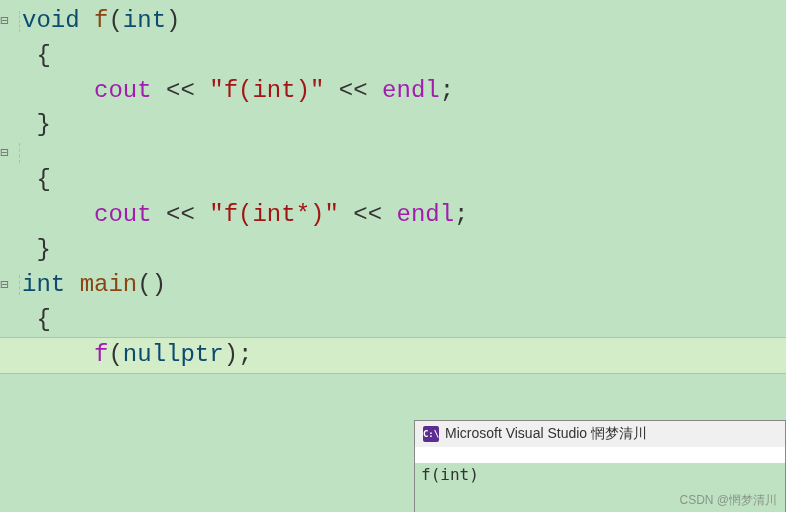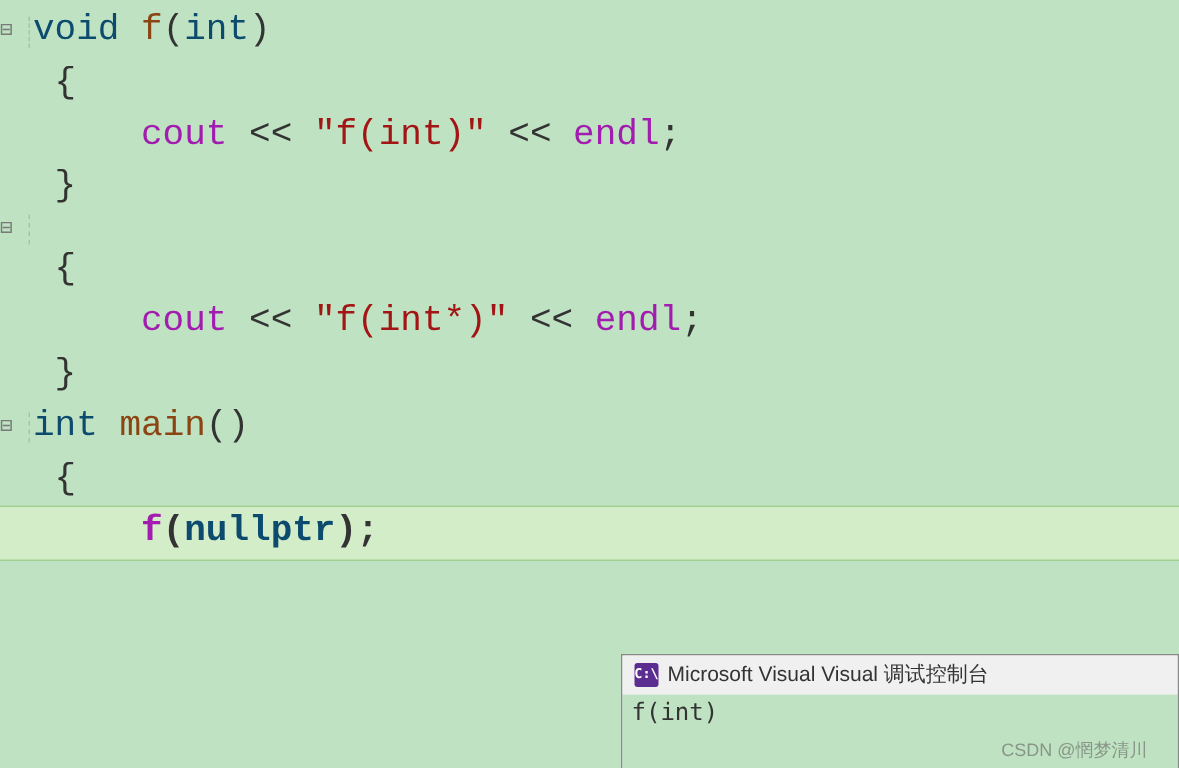--- a/index.html
+++ b/index.html
@@ -44,21 +44,20 @@
     .kw-teal { color: #2b91af; }
     .identifier { color: #8b4513; }
     .punct { color: #333; }
     .op { color: #333; }
     .string { color: #a31515; }
     .var { color: #a21caf; }
     .highlight-line {
       background: #d4edc9;
       border-top: 1px solid #a0d090;
       border-bottom: 1px solid #a0d090;
-      font-weight: bold;
     }
     .console-window {
       position: absolute;
       bottom: -2px;
       right: 0;
       width: 372px;
       background: #fff;
       border: 1px solid #888;
       font-family: 'NSimSun', 'SimSun', Consolas, monospace;
     }
@@ -86,25 +85,26 @@
       font-family: Consolas, monospace;
     }
     .console-body {
       background: #bfe2c2;
       padding: 2px 6px 4px 6px;
       font-size: 16px;
       line-height: 1.3;
       color: #333;
       min-height: 50px;
       position: relative;
+      margin-top: 16px;
     }
     .watermark {
       position: absolute;
       bottom: 4px;
-      right: 20px;
+      right: 8px;
       font-size: 12px;
       color: rgba(100,100,100,0.6);
       font-family: 'Microsoft YaHei', sans-serif;
     }
   </style>
 </head>
 <body>
 
 <div class="editor" id="editor">
     <div class="line">
@@ -148,19 +148,19 @@
     </div>
     <div class="line highlight-line">
       <span class="gutter"></span>
       <span class="code"><span class="var">     f</span><span class="punct">(</span><span class="kw-blue">nullptr</span><span class="punct">);</span></span>
     </div>
   </div>
 
 <div class="console-window">
   <div class="console-title">
     <span class="console-icon">C:\</span>
-    <span>Microsoft Visual Visual 调试控制台</span>
+    <span>Microsoft Visual Studio 惘梦清川</span>
   </div>
   <div class="console-body">
     <div>f(int)</div>
     <div class="watermark">CSDN @惘梦清川</div>
   </div>
 </div>
 
 </body></html>

